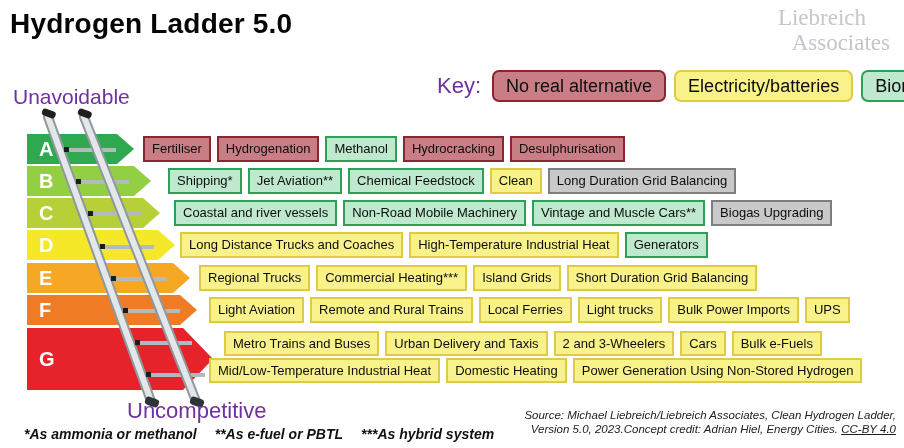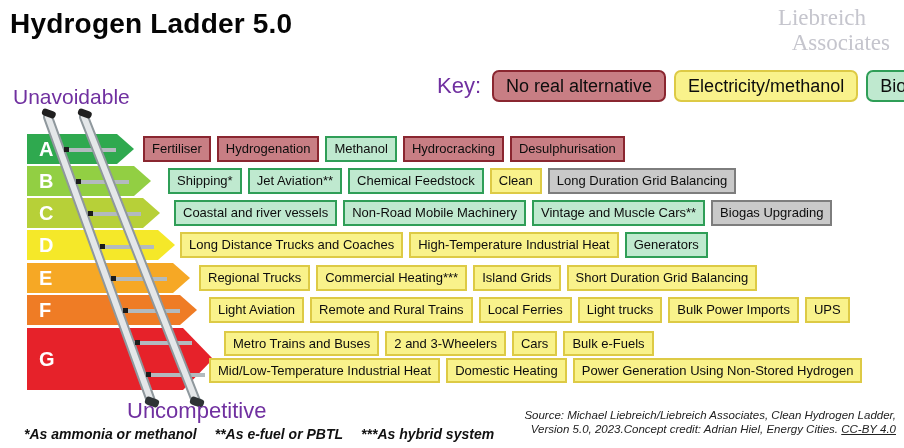--- a/index.html
+++ b/index.html
@@ -38,21 +38,21 @@
 
   <div class="logo">
     <div class="l1">Liebreich</div>
     <div class="l2">Associates</div>
   </div>
 
   <div class="key">
     <span class="key-label">Key:</span>
     <span style="display:flex;gap:8px;align-items:center;">
         <span class="pill" style="background: rgb(200, 126, 132); border-color: rgb(138, 38, 48);">No real alternative</span>
-        <span class="pill" style="background: rgb(249, 242, 139); border-color: rgb(221, 202, 69);">Electricity/methanol</span>
+        <span class="pill" style="background: rgb(249, 242, 139); border-color: rgb(221, 202, 69);">Electricity/batteries</span>
         <span class="pill" style="background: rgb(191, 233, 207); border-color: rgb(47, 158, 87);">Biomass/biogas</span>
         <span class="pill" style="background: rgb(201, 201, 201); border-color: rgb(125, 125, 125);">Other</span>
       </span>
   </div>
 
   <div class="unavoidable">Unavoidable</div>
   <div class="uncompetitive">Uncompetitive</div>
 
   <svg class="ladder" width="904" height="448" viewBox="0 0 904 448" aria-hidden="true">
 
@@ -159,20 +159,21 @@
       <span class="pill" style="background: rgb(249, 242, 139); border-color: rgb(221, 202, 69);">Local Ferries</span>
       <span class="pill" style="background: rgb(249, 242, 139); border-color: rgb(221, 202, 69);">Light trucks</span>
       <span class="pill" style="background: rgb(249, 242, 139); border-color: rgb(221, 202, 69);">Bulk Power Imports</span>
       <span class="pill" style="background: rgb(249, 242, 139); border-color: rgb(221, 202, 69);">UPS</span>
     </div>
     <div class="grade-arrow" style="top: 328px; height: 62px; width: 186px; background: rgb(230, 34, 42); clip-path: polygon(0px 0px, calc(100% - 30px) 0px, 100% 50%, calc(100% - 30px) 100%, 0px 100%);">
       <span class="grade-letter">G</span>
     </div>
     <div class="pill-row" style="left: 224px; top: 330px; height: 27px;">
       <span class="pill" style="background: rgb(249, 242, 139); border-color: rgb(221, 202, 69);">Metro Trains and Buses</span>
+      <span class="pill" style="background: rgb(249, 242, 139); border-color: rgb(221, 202, 69);">Urban Delivery and Taxis</span>
       <span class="pill" style="background: rgb(249, 242, 139); border-color: rgb(221, 202, 69);">2 and 3-Wheelers</span>
       <span class="pill" style="background: rgb(249, 242, 139); border-color: rgb(221, 202, 69);">Cars</span>
       <span class="pill" style="background: rgb(249, 242, 139); border-color: rgb(221, 202, 69);">Bulk e-Fuels</span>
     </div>
     <div class="pill-row" style="left: 199px; top: 357px; height: 27px; padding-left: 10px;">
       <span class="pill" style="background: rgb(249, 242, 139); border-color: rgb(221, 202, 69);">Mid/Low-Temperature Industrial Heat</span>
       <span class="pill" style="background: rgb(249, 242, 139); border-color: rgb(221, 202, 69);">Domestic Heating</span>
       <span class="pill" style="background: rgb(249, 242, 139); border-color: rgb(221, 202, 69); text-align: center;">Power Generation Using Non-Stored Hydrogen</span>
     </div>
   </div>

